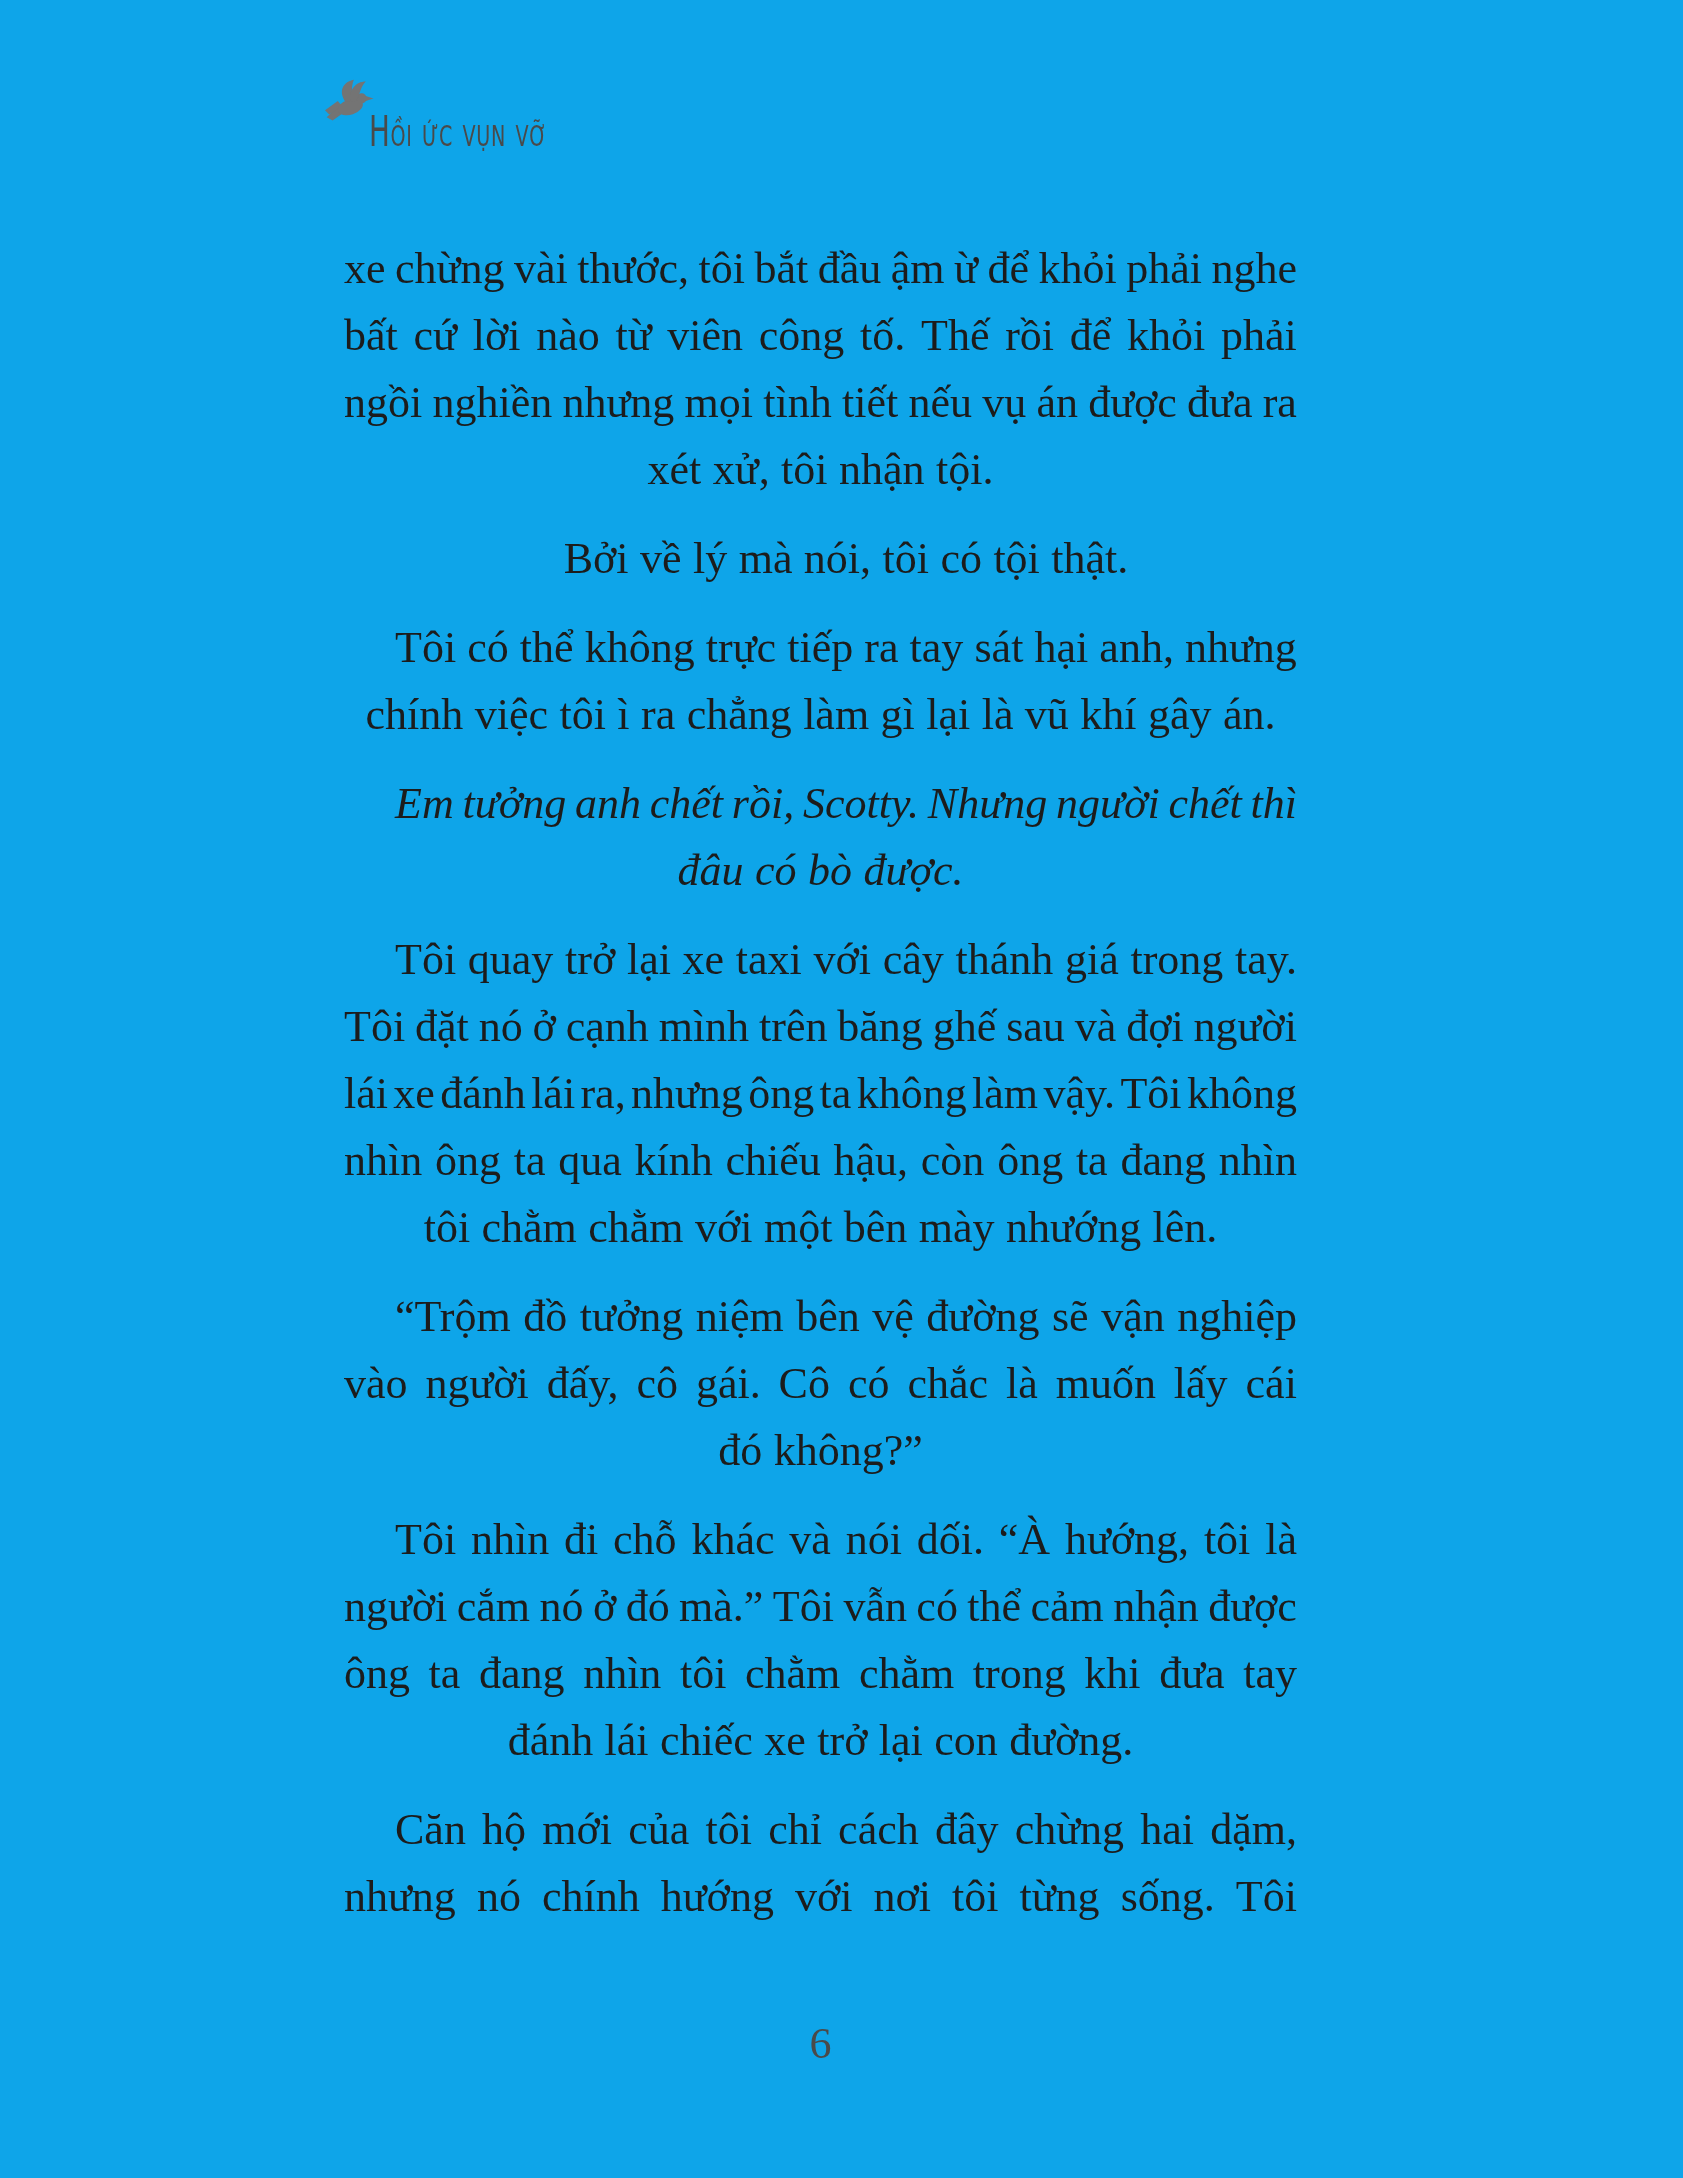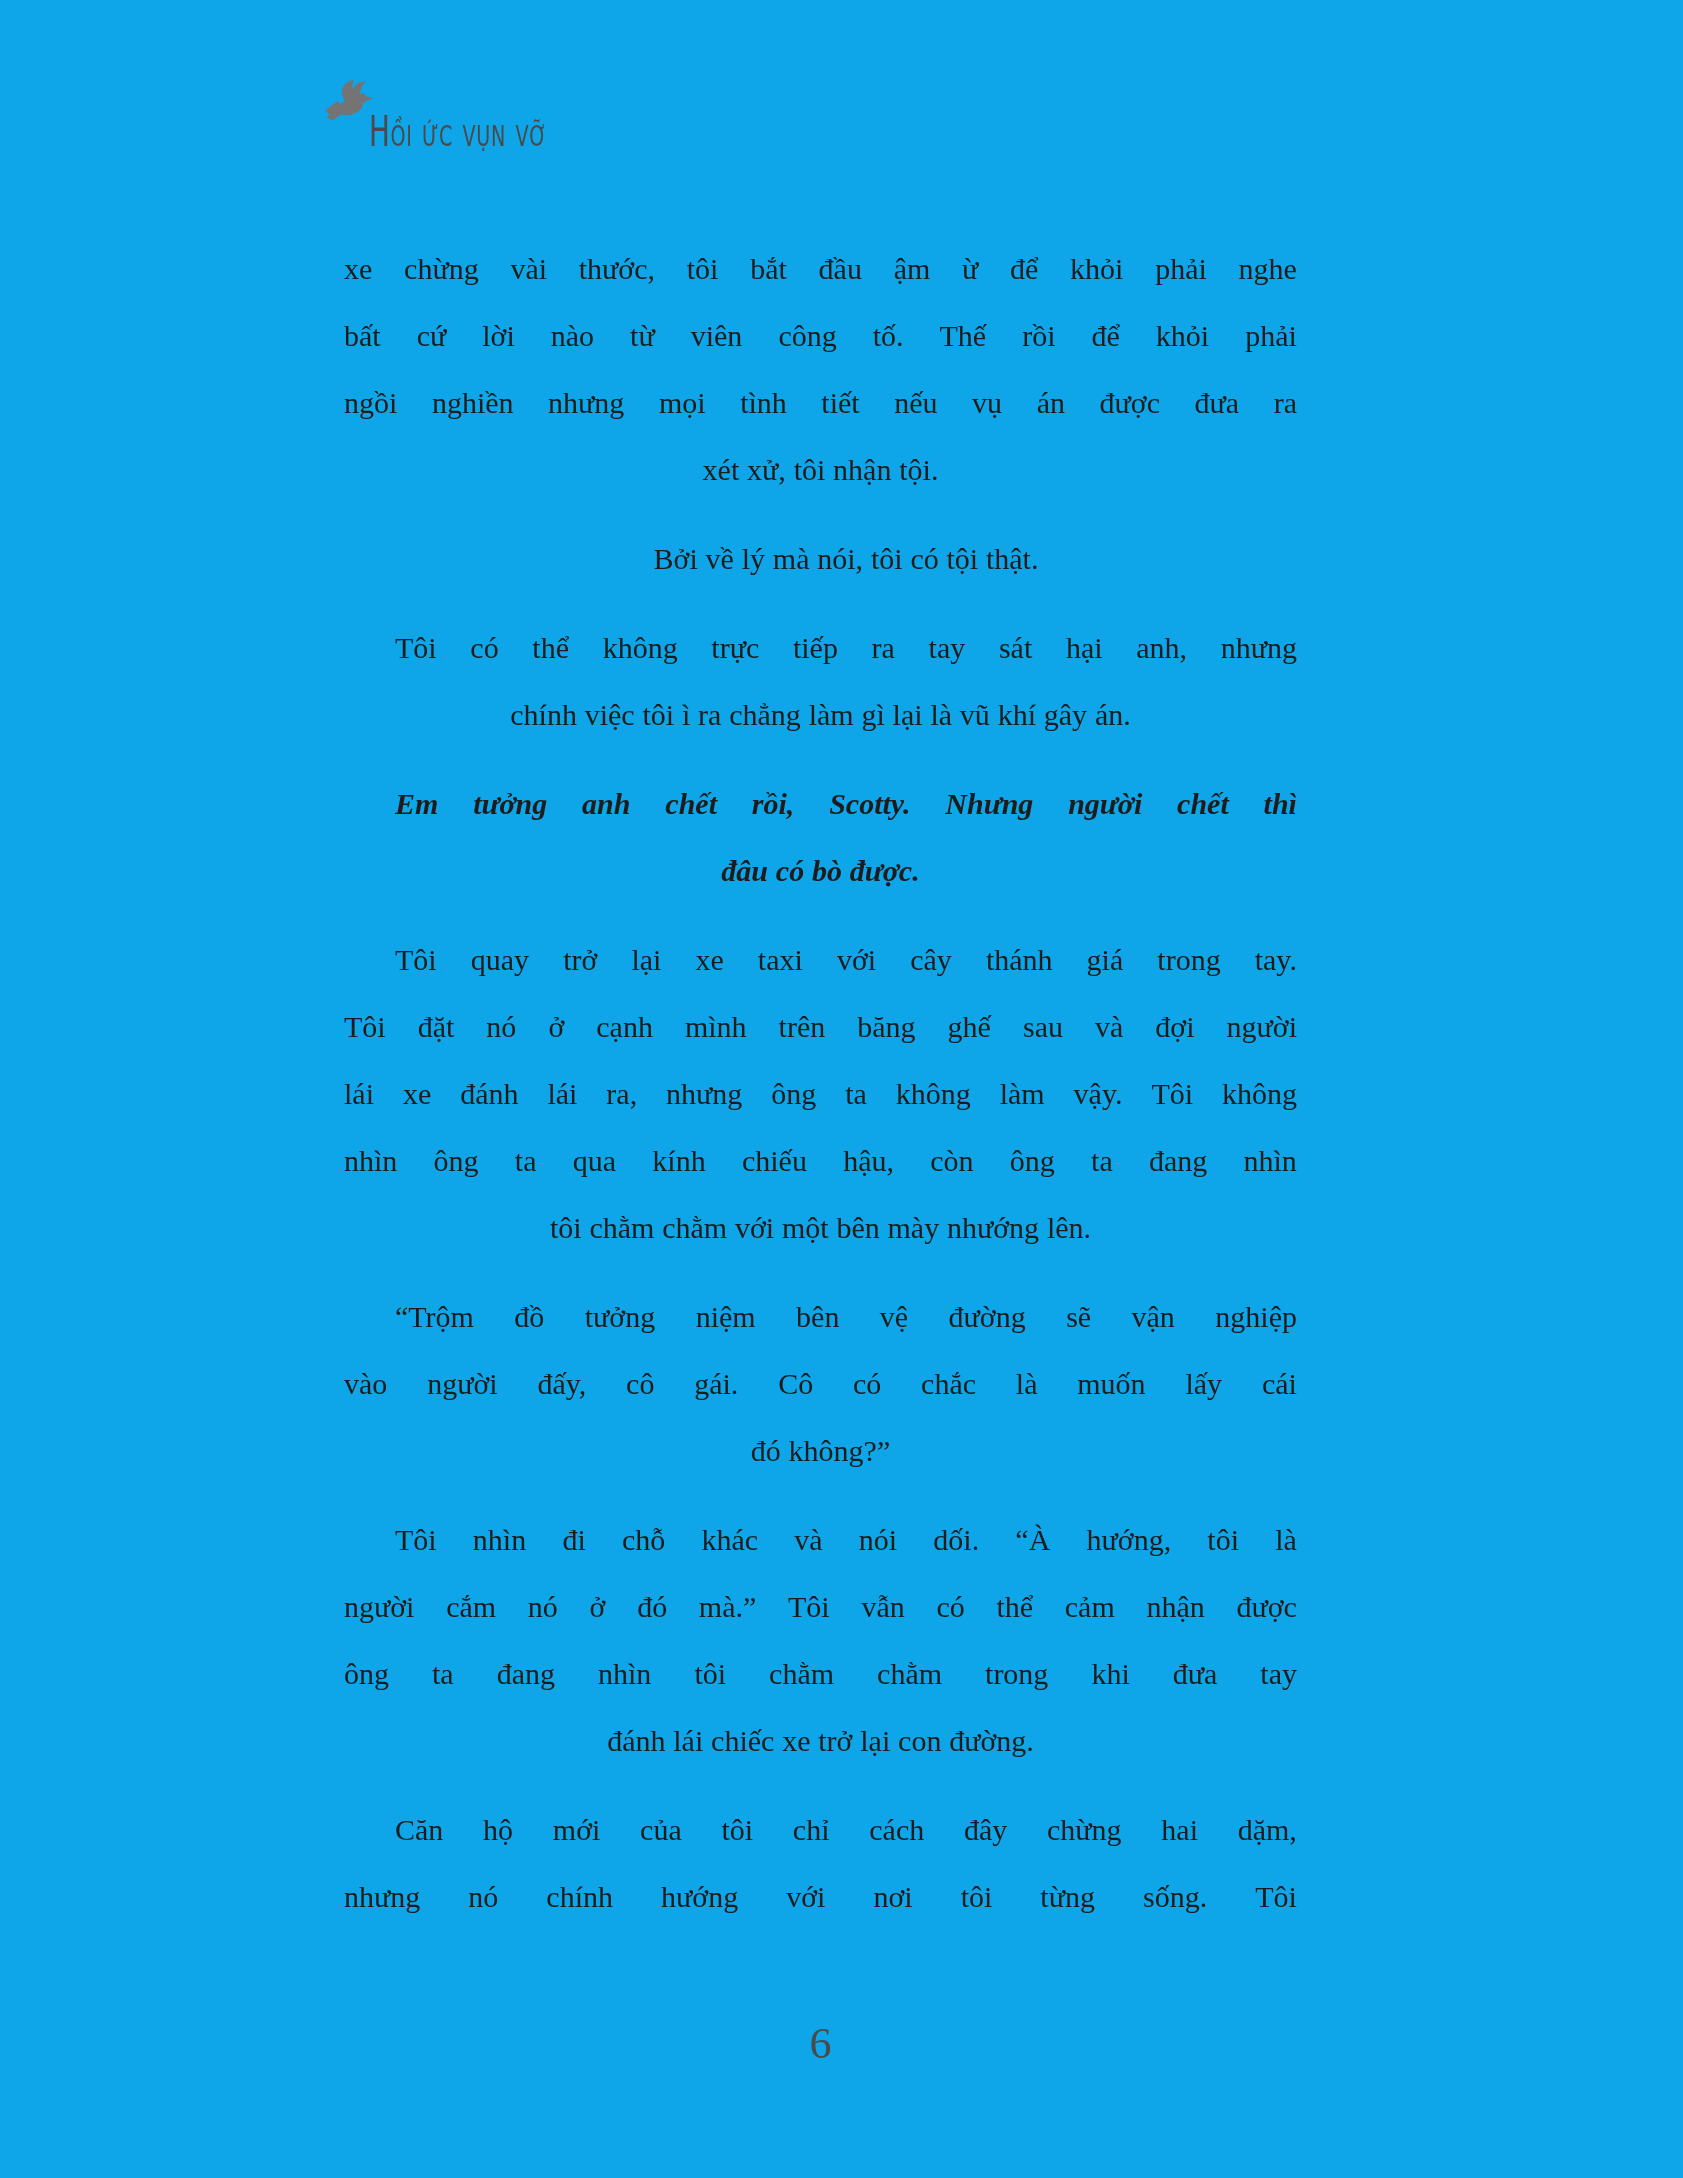--- a/index.html
+++ b/index.html
@@ -20,24 +20,24 @@
     font-size:42px;line-height:42px;
     color:#4a4a4a;
     letter-spacing:1px;
     transform:scaleX(0.66);
     transform-origin:left top;
     white-space:nowrap;
   }
   
   .textblock{
     position:absolute;left:344px;top:235px;width:953px;
-    font-size:30px;color:#1c1c1c;
+    font-size:44px;color:#1c1c1c;
   }
   .para + .para{margin-top:22px;}
-  .para.italic{font-style:italic;font-weight:bold;}
+  .para.italic{font-style:italic;}
   .line{
     display:flex;flex-wrap:nowrap;justify-content:space-between;
     height:67px;line-height:67px;
   }
   .line.indent{padding-left:51px;}
   .line.last{justify-content:center;gap:0.26em;}
   
   .folio{
     position:absolute;left:344px;top:2010px;width:953px;
     text-align:center;

